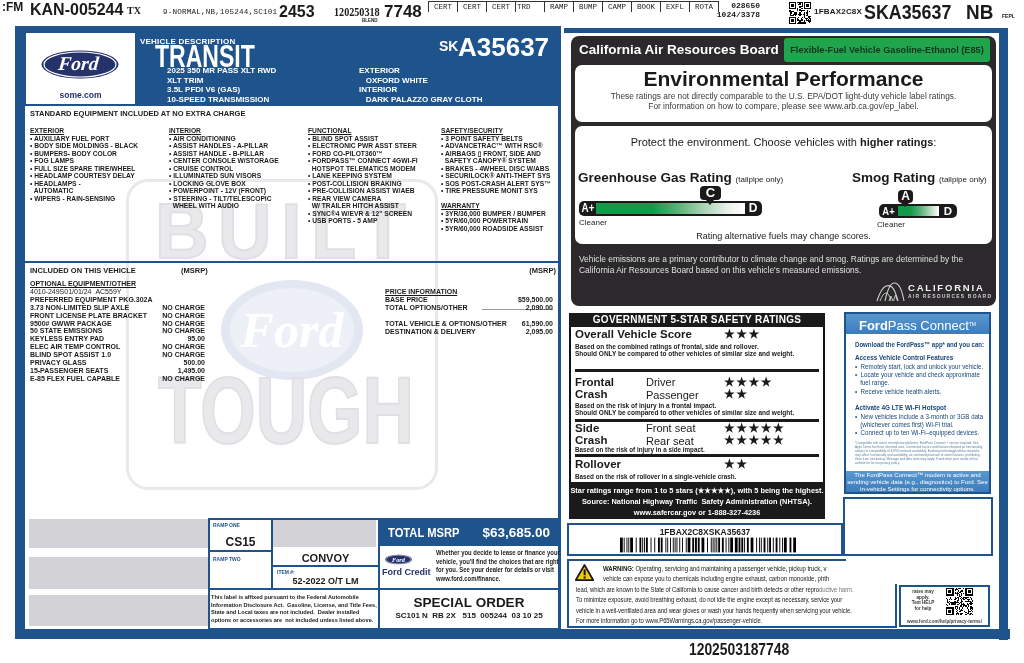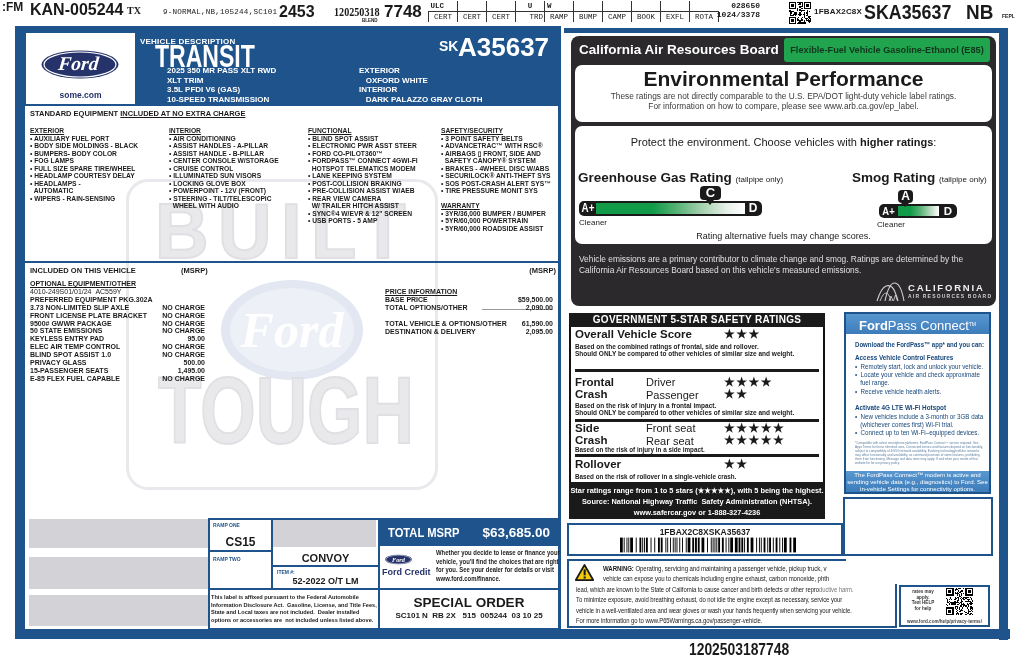--- a/index.html
+++ b/index.html
@@ -19,37 +19,25 @@
   <div class="abs b" style="left:2px; top:0px; font-size:12px;">:FM</div>
   <div class="abs b" style="left:30px; top:1px; font-size:16px; letter-spacing:0px;">KAN-005244</div>
   <div class="abs b serif" style="left:127px; top:5px; font-size:10px;">TX</div>
   <div class="abs mono" style="left:163px; top:8px; font-size:7.6px; letter-spacing:0.2px;">9-NORMAL,NB,105244,SC101</div>
   <div class="abs b" style="left:279px; top:3px; font-size:16px;">2453</div>
   <div class="abs b serif" style="left:334px; top:4px; font-size:13px; transform:scaleX(0.78); transform-origin:left;">120250318</div>
   <div class="abs b" style="left:362px; top:18px; font-size:4.5px;">BLEND</div>
   <div class="abs b" style="left:384px; top:2px; font-size:17px;">7748</div>
   <table class="abs mono" style="left:428px; top:1px; border-collapse:collapse; font-size:7.5px; line-height:8px;">
     <tbody>
-          <tr>
-      <td style="border-right:1px solid #333; padding:1px 2px; width:29px; font-weight:bold;">ULC</td>
-      <td style="border-right:1px solid #333; padding:1px 2px; width:29px;">&nbsp;&nbsp;&nbsp;</td>
-      <td style="border-right:1px solid #333; padding:1px 2px; width:29px;">&nbsp;&nbsp;&nbsp;</td>
-      <td style="border-right:1px solid #333; padding:1px 2px; width:29px; font-weight:bold; text-align:center;">U</td>
-      <td style="border-right:1px solid #333; padding:1px 2px; width:29px; font-weight:bold; text-align:left;">W</td>
-      <td style="border-right:1px solid #333; padding:1px 2px; width:29px;">&nbsp;&nbsp;&nbsp;</td>
-      <td style="border-right:1px solid #333; padding:1px 2px; width:29px;">&nbsp;&nbsp;&nbsp;</td>
-      <td style="border-right:1px solid #333; padding:1px 2px; width:29px;">&nbsp;&nbsp;&nbsp;</td>
-      <td style="border-right:1px solid #333; padding:1px 2px; width:29px;">&nbsp;&nbsp;&nbsp;</td>
-      <td style="padding:1px 2px;">&nbsp;&nbsp;&nbsp;</td>
-    </tr>
     <tr>
       <td style="border:1px solid #333; border-bottom:none; padding:1px 1px; width:29px; text-align:center;">CERT</td>
       <td style="border:1px solid #333; border-bottom:none; padding:1px 1px; width:29px; text-align:center;">CERT</td>
       <td style="border:1px solid #333; border-bottom:none; padding:1px 1px; width:29px; text-align:center;">CERT</td>
-      <td style="border:1px solid #333; border-bottom:none; padding:1px 1px; width:29px; text-align:right;">TRD</td>
+      <td style="border:1px solid #333; border-bottom:none; padding:1px 1px; width:29px; text-align:left;">TRD</td>
       <td style="border:1px solid #333; border-bottom:none; padding:1px 1px; width:29px; text-align:center;">RAMP</td>
       <td style="border:1px solid #333; border-bottom:none; padding:1px 1px; width:29px; text-align:center;">BUMP</td>
       <td style="border:1px solid #333; border-bottom:none; padding:1px 1px; width:29px; text-align:center;">CAMP</td>
       <td style="border:1px solid #333; border-bottom:none; padding:1px 1px; width:29px; text-align:center;">BOOK</td>
       <td style="border:1px solid #333; border-bottom:none; padding:1px 1px; width:29px; text-align:center;margin-left:11px;">EXFL</td>
       <td style="border:1px solid #333; border-bottom:none; padding:1px 1px; width:29px; text-align:center;">ROTA</td>
     </tr>
   </tbody>
       </table>
   <div class="abs b mono" style="left:705px; top:1px; width:55px; font-size:8px; line-height:9px; text-align:right;">028650<br>1024/3378</div>
@@ -185,21 +173,21 @@
 
     <div class="abs" style="left:101px; top:73px; width:312px; height:311px; border:3px solid #e9e9ed; border-radius:22px;"></div>
     <div class="abs b wm" style="left:80px; top:80px; width:360px; font-size:78px; letter-spacing:10px; transform:scaleX(0.95); text-align:center; -webkit-text-stroke:2px #e0e0e4;">BUILT</div>
     <svg class="abs" style="left:195px; top:173px;" width="144" height="102" viewBox="0 0 144 102">
       <ellipse cx="72" cy="51" rx="71" ry="50" fill="#e2e7f1"></ellipse>
       <ellipse cx="72" cy="51" rx="62" ry="42" fill="#edf0f6"></ellipse>
       <text x="72" y="68" text-anchor="middle" font-family="Liberation Serif, serif" font-style="italic" font-weight="bold" font-size="50" fill="#fff">Ford</text>
     </svg>
     <div class="abs b wm" style="left:61px; top:250px; width:400px; font-size:95px; letter-spacing:0px; transform:scaleX(0.75); text-align:center; -webkit-text-stroke:2px #e0e0e4;">TOUGH</div>
 
-    <div class="abs b" style="left:5px; top:3px; font-size:7.5px;">STANDARD EQUIPMENT <span style="text-decoration:underline;">INCLUDED AT NO EXTRA CHARGE</span></div>
+    <div class="abs b" style="left:5px; top:3px; font-size:7.5px;">STANDARD EQUIPMENT <span style="">INCLUDED AT NO EXTRA CHARGE</span></div>
     <div class="abs" id="se-cols" style="left:5px; top:21px; width:512px; font-size:6.7px; line-height:7.5px;">
       <div class="abs b" style="left:0; top:0; width:132px;">
         <span style="text-decoration:underline;">EXTERIOR</span><br>
         • AUXILIARY FUEL PORT<br>
         • BODY SIDE MOLDINGS - BLACK<br>
         • BUMPERS- BODY COLOR<br>
         • FOG LAMPS<br>
         • FULL SIZE SPARE TIRE/WHEEL<br>
         • HEADLAMP COURTESY DELAY<br>
         • HEADLAMPS -<br>

